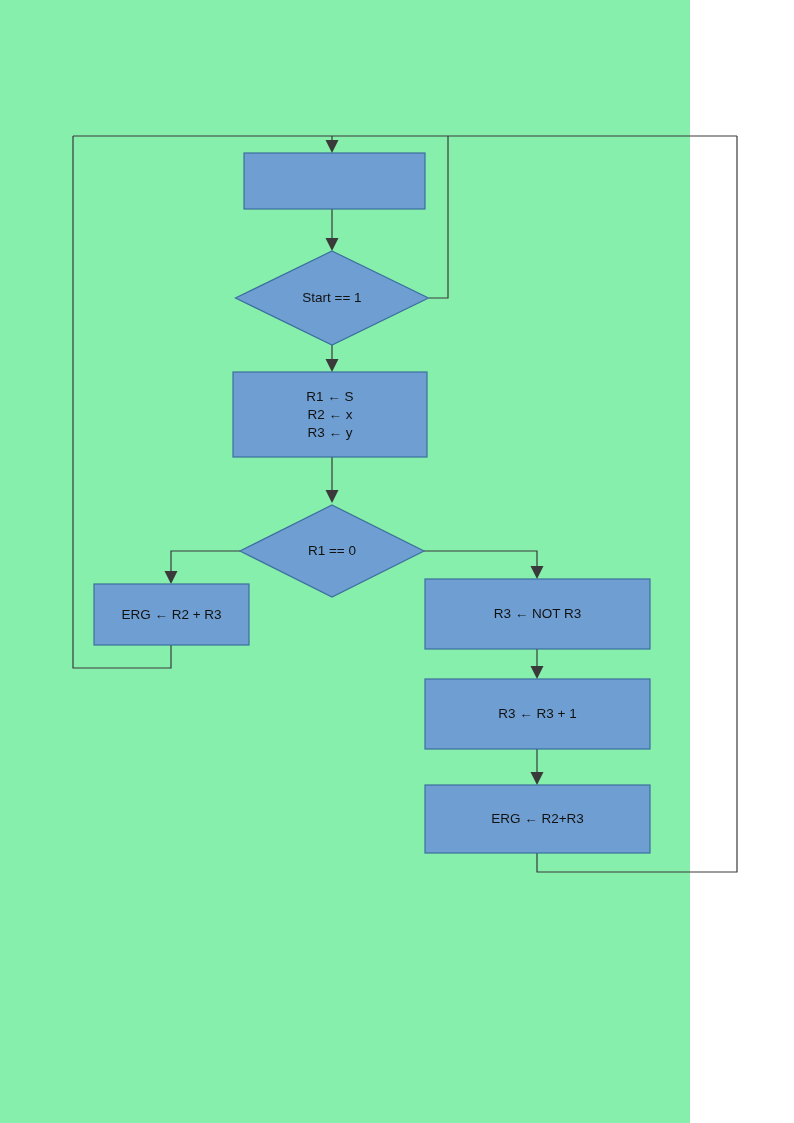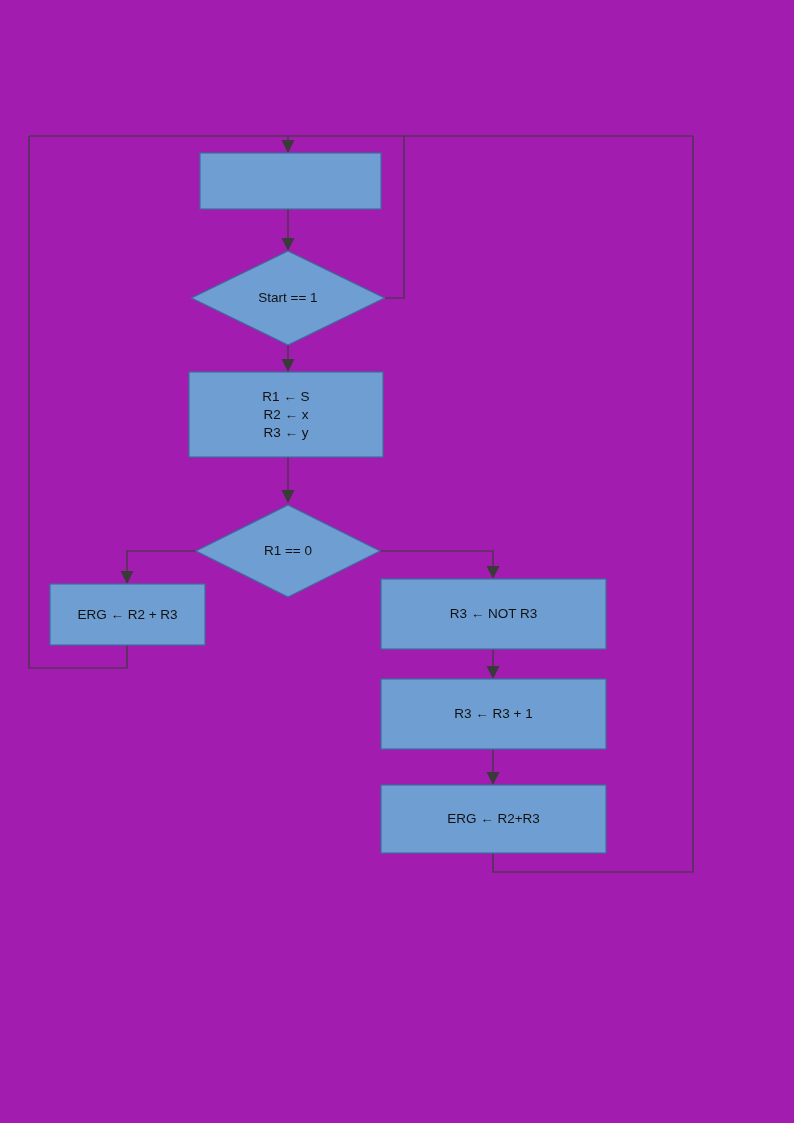--- a/index.html
+++ b/index.html
@@ -8,23 +8,24 @@
     background: #ffffff;
   }
   body {
     width: 794px;
     height: 1123px;
     font-family: "Liberation Sans", sans-serif;
     overflow: hidden;
   }
   #diagram-root {
     position: relative;
-    width: 794px;
+    width: 646px;
     height: 1123px;
-    background: #a21caf;
+    background: #86efac;
+    padding-left: 44px;
   }
   svg#flowchart {
     display: block;
     width: 794px;
     height: 1123px;
   }
   .node-shape {
     stroke-width: 1.2;
   }
   .node-label {

